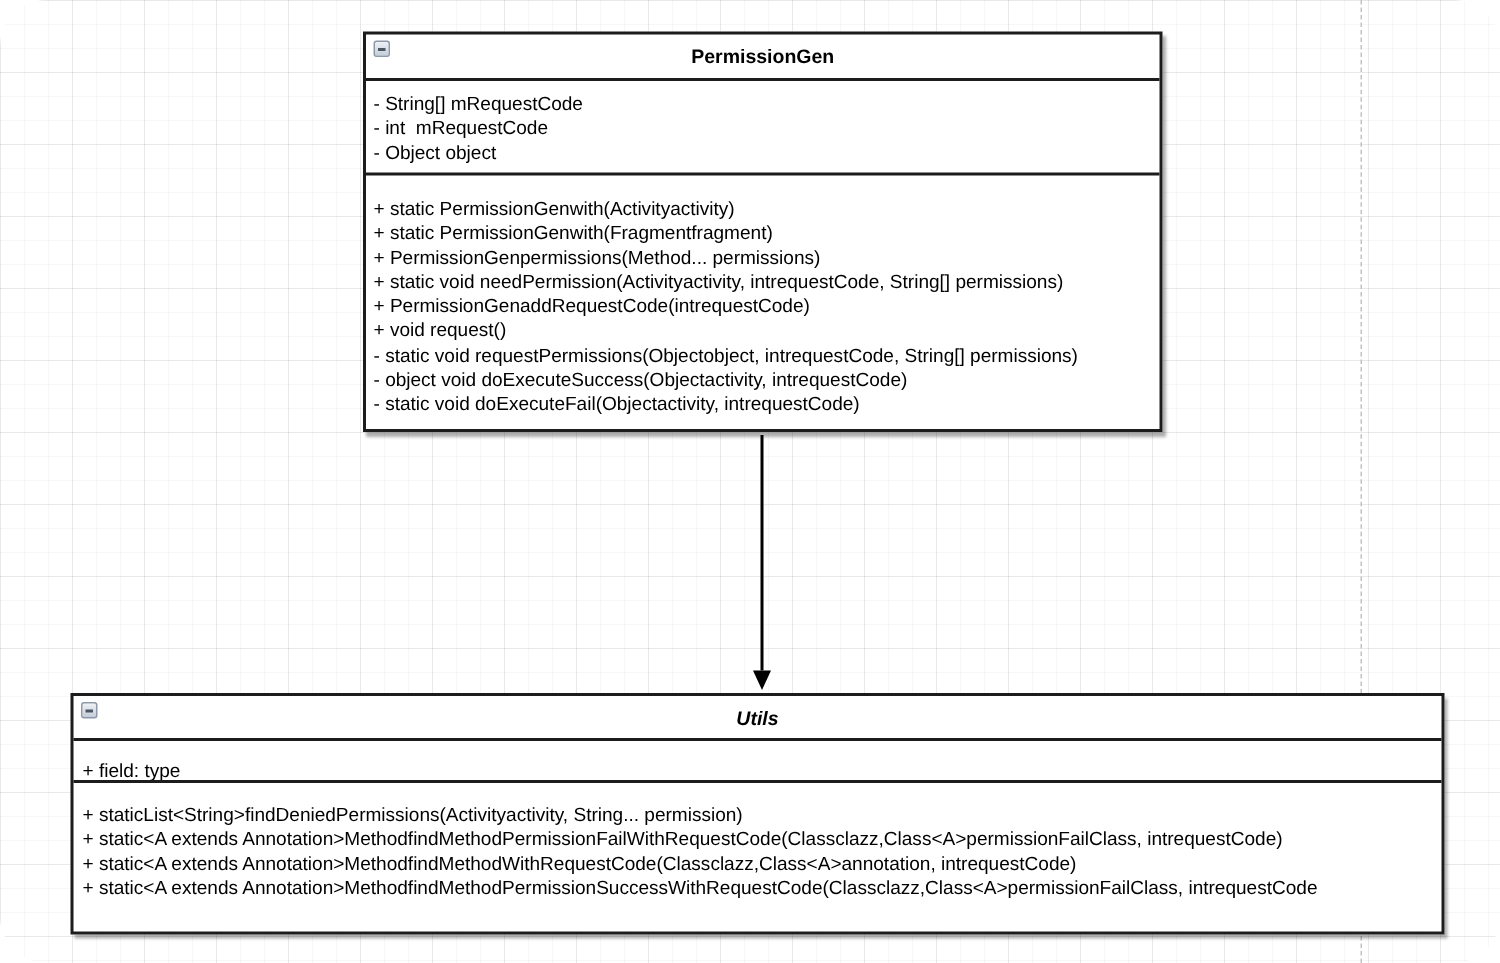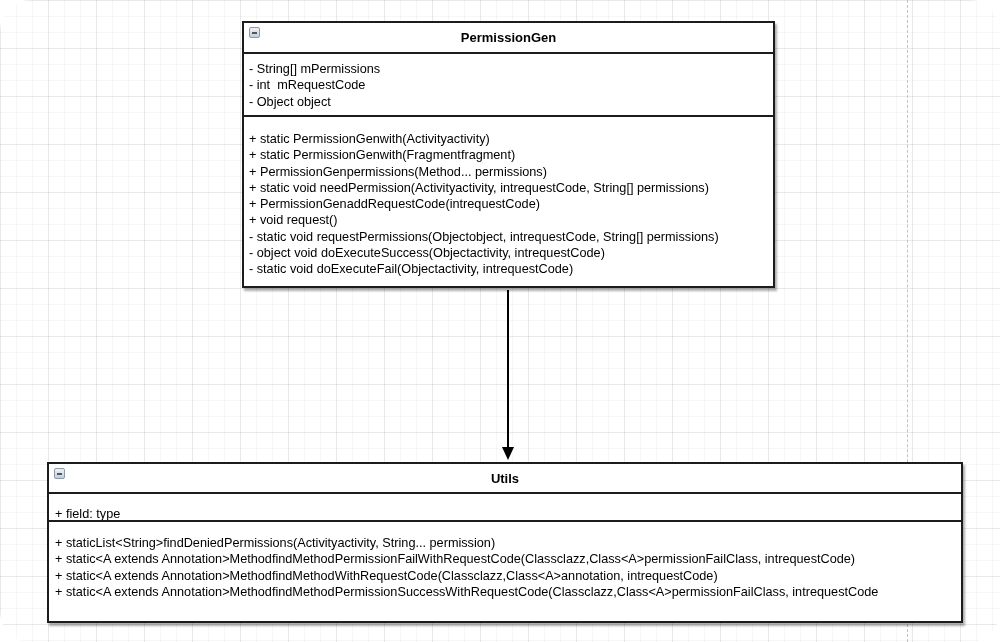--- a/index.html
+++ b/index.html
@@ -87,21 +87,21 @@
     line-height: 16.3px;
     overflow: hidden;
   }
   
   #class-permissiongen { left: 242px; top: 21px; width: 533px; height: 267px; }
   #class-permissiongen .uml-title  { height: 29px; }
   #class-permissiongen .uml-fields { height: 63px; padding: 7px 5px; }
   #class-permissiongen .uml-methods { padding: 14px 5px 16px 5px; }
   
   #class-utils { left: 47px; top: 462px; width: 916px; height: 161px; }
-  #class-utils .uml-title  { height: 28px; }
+  #class-utils .uml-title  { height: 28px; font-style: italic; }
   #class-utils .uml-fields { height: 28px; padding: 12px 6px; }
   #class-utils .uml-methods { padding: 13px 6px 0 6px; }
   
   .edge-line {
     position: absolute;
     left: 507px;
     top: 290px;
     width: 2px;
     height: 157px;
     background: #000;
@@ -125,21 +125,21 @@
   <div class="page-guide"></div>
 
   <div class="uml-class" id="class-permissiongen">
     <div class="uml-title">
       <span class="collapse-btn">
         <span class="minus-glyph"></span>
       </span>
       <span>PermissionGen</span>
     </div>
     <div class="uml-section uml-fields">
-        <div class="member-line">- String[] mPermissions</div>
+        <div class="member-line">- String[] mRequestCode</div>
         <div class="member-line">- int  mRequestCode</div>
         <div class="member-line">- Object object</div>
       </div>
     <div class="uml-section uml-methods">
         <div class="member-line">+ static PermissionGenwith(Activityactivity)</div>
         <div class="member-line">+ static PermissionGenwith(Fragmentfragment)</div>
         <div class="member-line">+ PermissionGenpermissions(Method... permissions)</div>
         <div class="member-line">+ static void needPermission(Activityactivity, intrequestCode, String[] permissions)</div>
         <div class="member-line">+ PermissionGenaddRequestCode(intrequestCode)</div>
         <div class="member-line">+ void request()</div>

